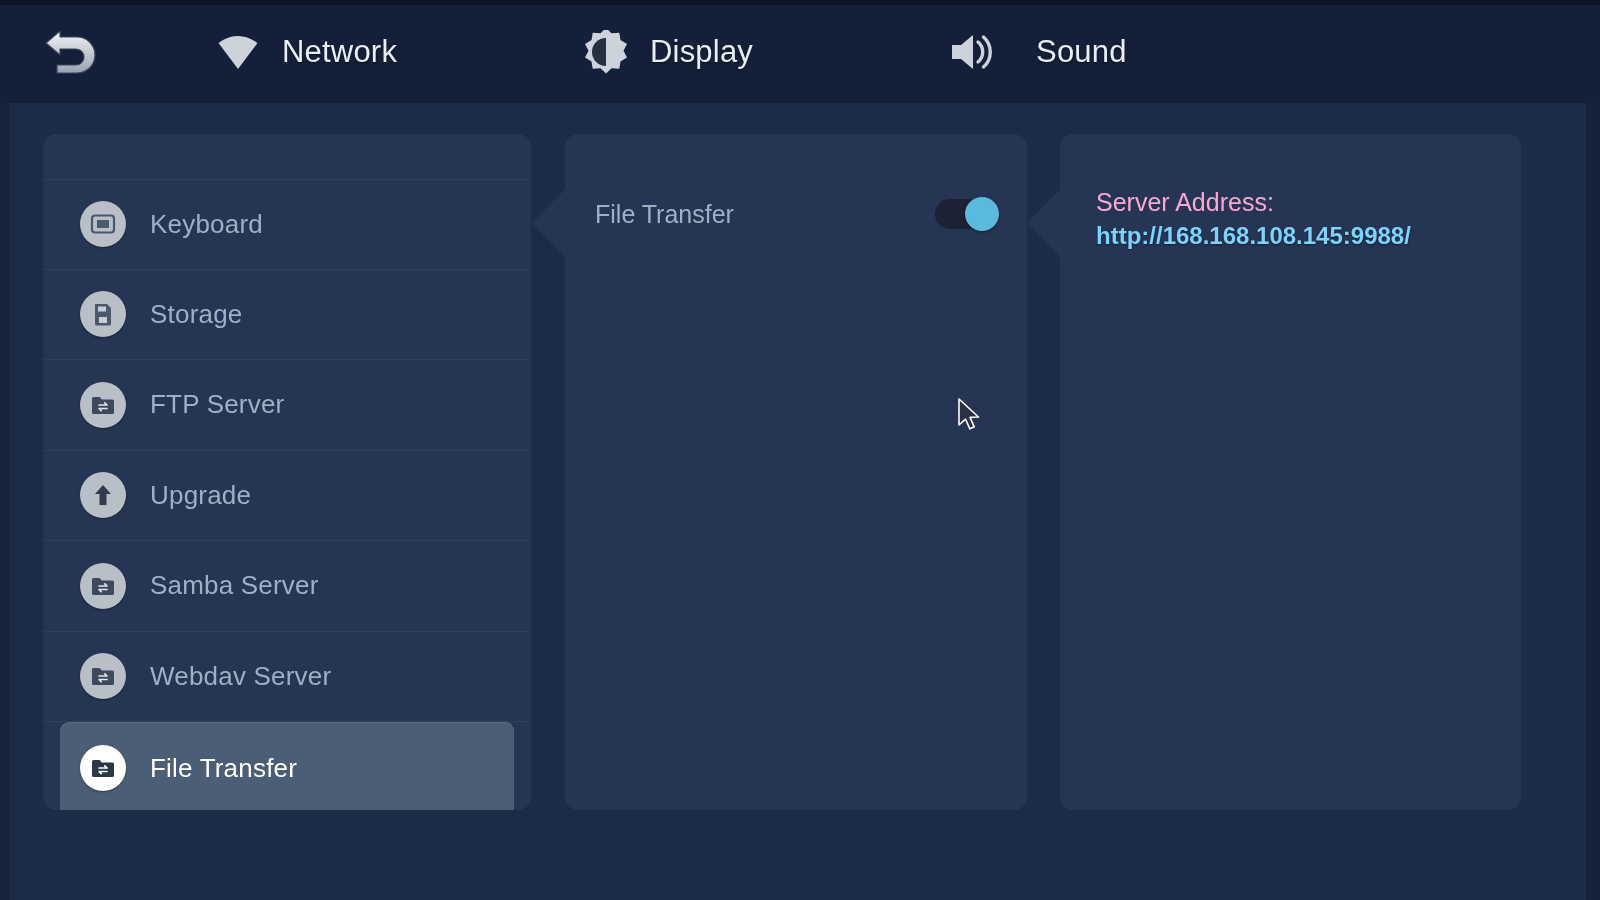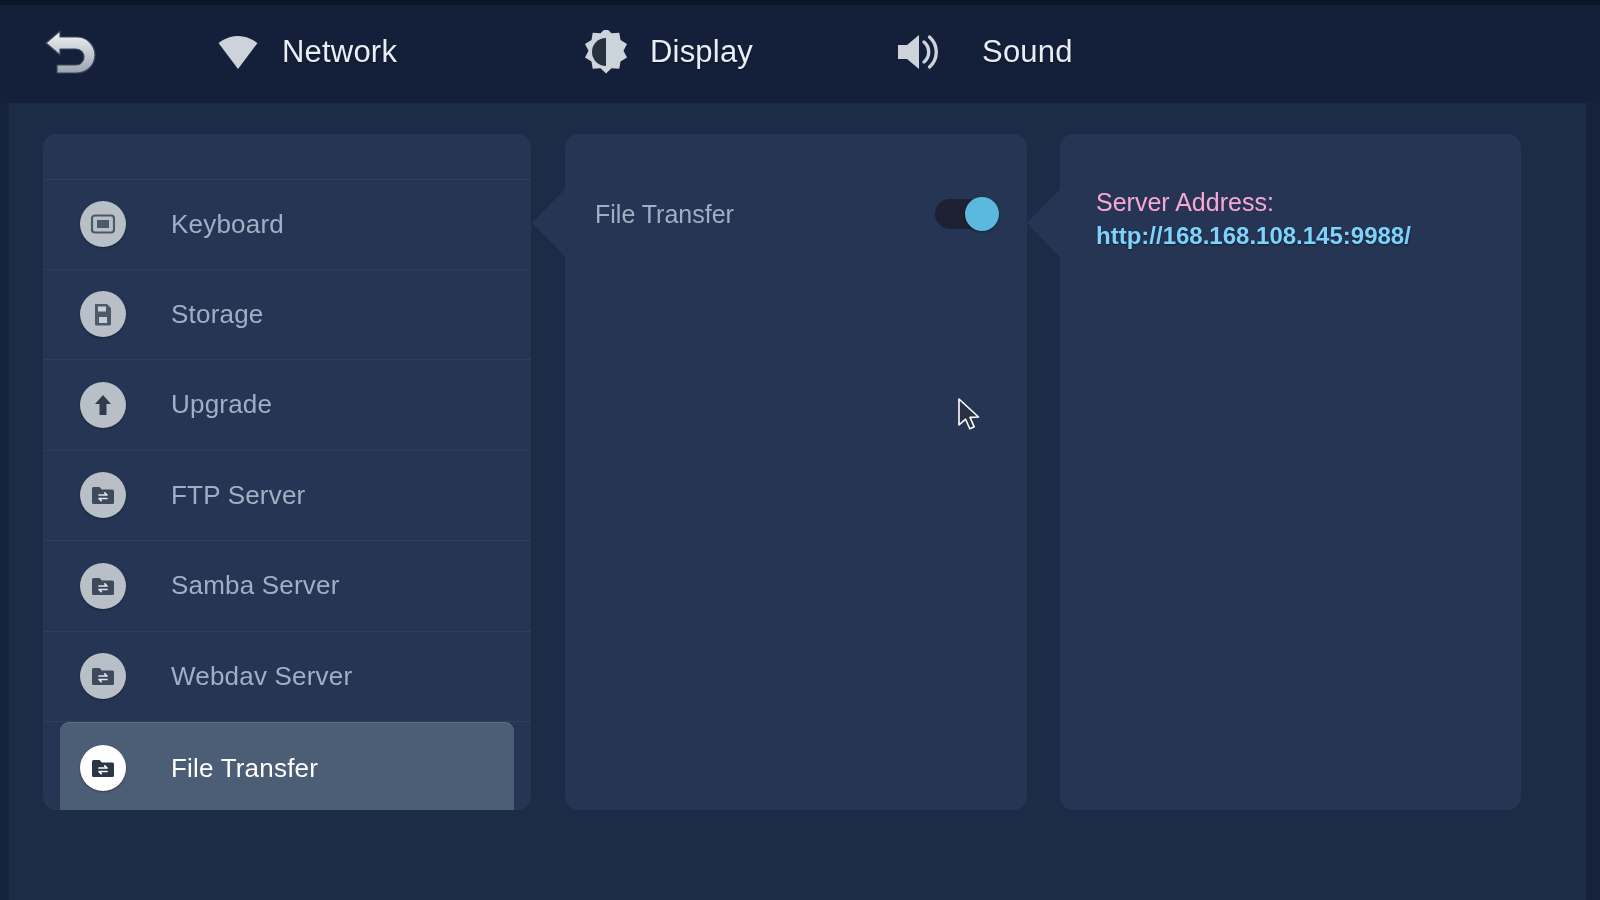--- a/index.html
+++ b/index.html
@@ -87,21 +87,21 @@
   }
   .list-row:first-child { border-top:1px solid #2e3e5d; margin-top:45px; }
   .list-row .ic {
     width:46px; height:46px; border-radius:50%;
     background:#b9bfc6;
     display:flex; align-items:center; justify-content:center;
     flex:0 0 auto;
     box-shadow:0 1px 2px rgba(0,0,0,0.35);
   }
   .list-row .lbl {
-    margin-left:45px;
+    margin-left:24px;
     font-size:26px; color:#9fb0c4;
     letter-spacing:0.2px;
   }
   .list-row.selected {
     border-bottom:none; border-top:none;
     background:#4c5d76;
     border-top-left-radius:9px; border-top-right-radius:9px;
     margin:0 17px 0 17px;
     padding-left:20px;
     height:92px;
@@ -184,21 +184,21 @@
     <div class="tab" style="left:558px;">
       <span class="ticon">
         <svg width="44" height="44" viewBox="0 0 44 44">
           <path d="M22 1 L27.5 6.5 L35.3 6 L36.5 13.8 L43 18 L39.5 25 L43 32 L36.5 36.2 L35.3 44 L27.5 43.5 L22 49 L16.5 43.5 L8.7 44 L7.5 36.2 L1 32 L4.5 25 L1 18 L7.5 13.8 L8.7 6 L16.5 6.5 Z" transform="translate(0,-3) scale(1,0.95)" fill="#ccd3da"></path>
           <path d="M22 8 A14 14 0 0 0 22 36 Z" fill="#26313f"></path>
         </svg>
       </span>
       <span class="label">Display</span>
     </div>
 
-    <div class="tab" style="left:868px;gap:40px;">
+    <div class="tab" style="left:922px;gap:40px;">
       <span class="ticon">
         <svg width="48" height="42" viewBox="0 0 48 42">
           <path d="M4 14 L13 14 L25 4 L25 38 L13 28 L4 28 Z" fill="#ccd3da"></path>
           <path d="M30 11 A13 13 0 0 1 30 31" stroke="#ccd3da" stroke-width="3.4" fill="none" stroke-linecap="round"></path>
           <path d="M35.5 6 A20 20 0 0 1 35.5 36" stroke="#ccd3da" stroke-width="3.4" fill="none" stroke-linecap="round"></path>
         </svg>
       </span>
       <span class="label">Sound</span>
     </div>
 
@@ -223,34 +223,34 @@
           <rect x="8" y="5.5" width="8" height="5" fill="#c9ced4"></rect>
           <rect x="9" y="16" width="8" height="6" fill="#c9ced4"></rect>
         </svg>
       </span>
       <span class="lbl">Storage</span>
     </div>
 
     <div class="list-row">
       <span class="ic">
         <svg width="26" height="26" viewBox="0 0 26 26">
-          <path d="M13 3 L21 12 L16.5 12 L16.5 23 L9.5 23 L9.5 12 L5 12 Z" fill="#303c4c"></path>
-        </svg>
-      </span>
-      <span class="lbl">Upgrade</span>
-    </div>
-
-    <div class="list-row">
-      <span class="ic">
-        <svg width="26" height="26" viewBox="0 0 26 26">
           <path d="M2 6.5 a1.6 1.6 0 0 1 1.6 -1.6 h6 l2.2 2.6 h10.6 a1.6 1.6 0 0 1 1.6 1.6 v11.4 a1.6 1.6 0 0 1 -1.6 1.6 H3.6 A1.6 1.6 0 0 1 2 20.5 Z" fill="#3d4a5c"></path>
           <path d="M9 13 h8 l-2.2 -2.2 M17 16.5 h-8 l2.2 2.2" stroke="#dfe4ea" stroke-width="1.7" fill="none" stroke-linecap="round" stroke-linejoin="round"></path>
         </svg>
       </span>
       <span class="lbl">FTP Server</span>
+    </div>
+
+    <div class="list-row">
+      <span class="ic">
+        <svg width="26" height="26" viewBox="0 0 26 26">
+          <path d="M13 3 L21 12 L16.5 12 L16.5 23 L9.5 23 L9.5 12 L5 12 Z" fill="#303c4c"></path>
+        </svg>
+      </span>
+      <span class="lbl">Upgrade</span>
     </div>
 
     <div class="list-row">
       <span class="ic">
         <svg width="26" height="26" viewBox="0 0 26 26">
           <path d="M2 6.5 a1.6 1.6 0 0 1 1.6 -1.6 h6 l2.2 2.6 h10.6 a1.6 1.6 0 0 1 1.6 1.6 v11.4 a1.6 1.6 0 0 1 -1.6 1.6 H3.6 A1.6 1.6 0 0 1 2 20.5 Z" fill="#3d4a5c"></path>
           <path d="M9 13 h8 l-2.2 -2.2 M17 16.5 h-8 l2.2 2.2" stroke="#dfe4ea" stroke-width="1.7" fill="none" stroke-linecap="round" stroke-linejoin="round"></path>
         </svg>
       </span>
       <span class="lbl">Samba Server</span>

